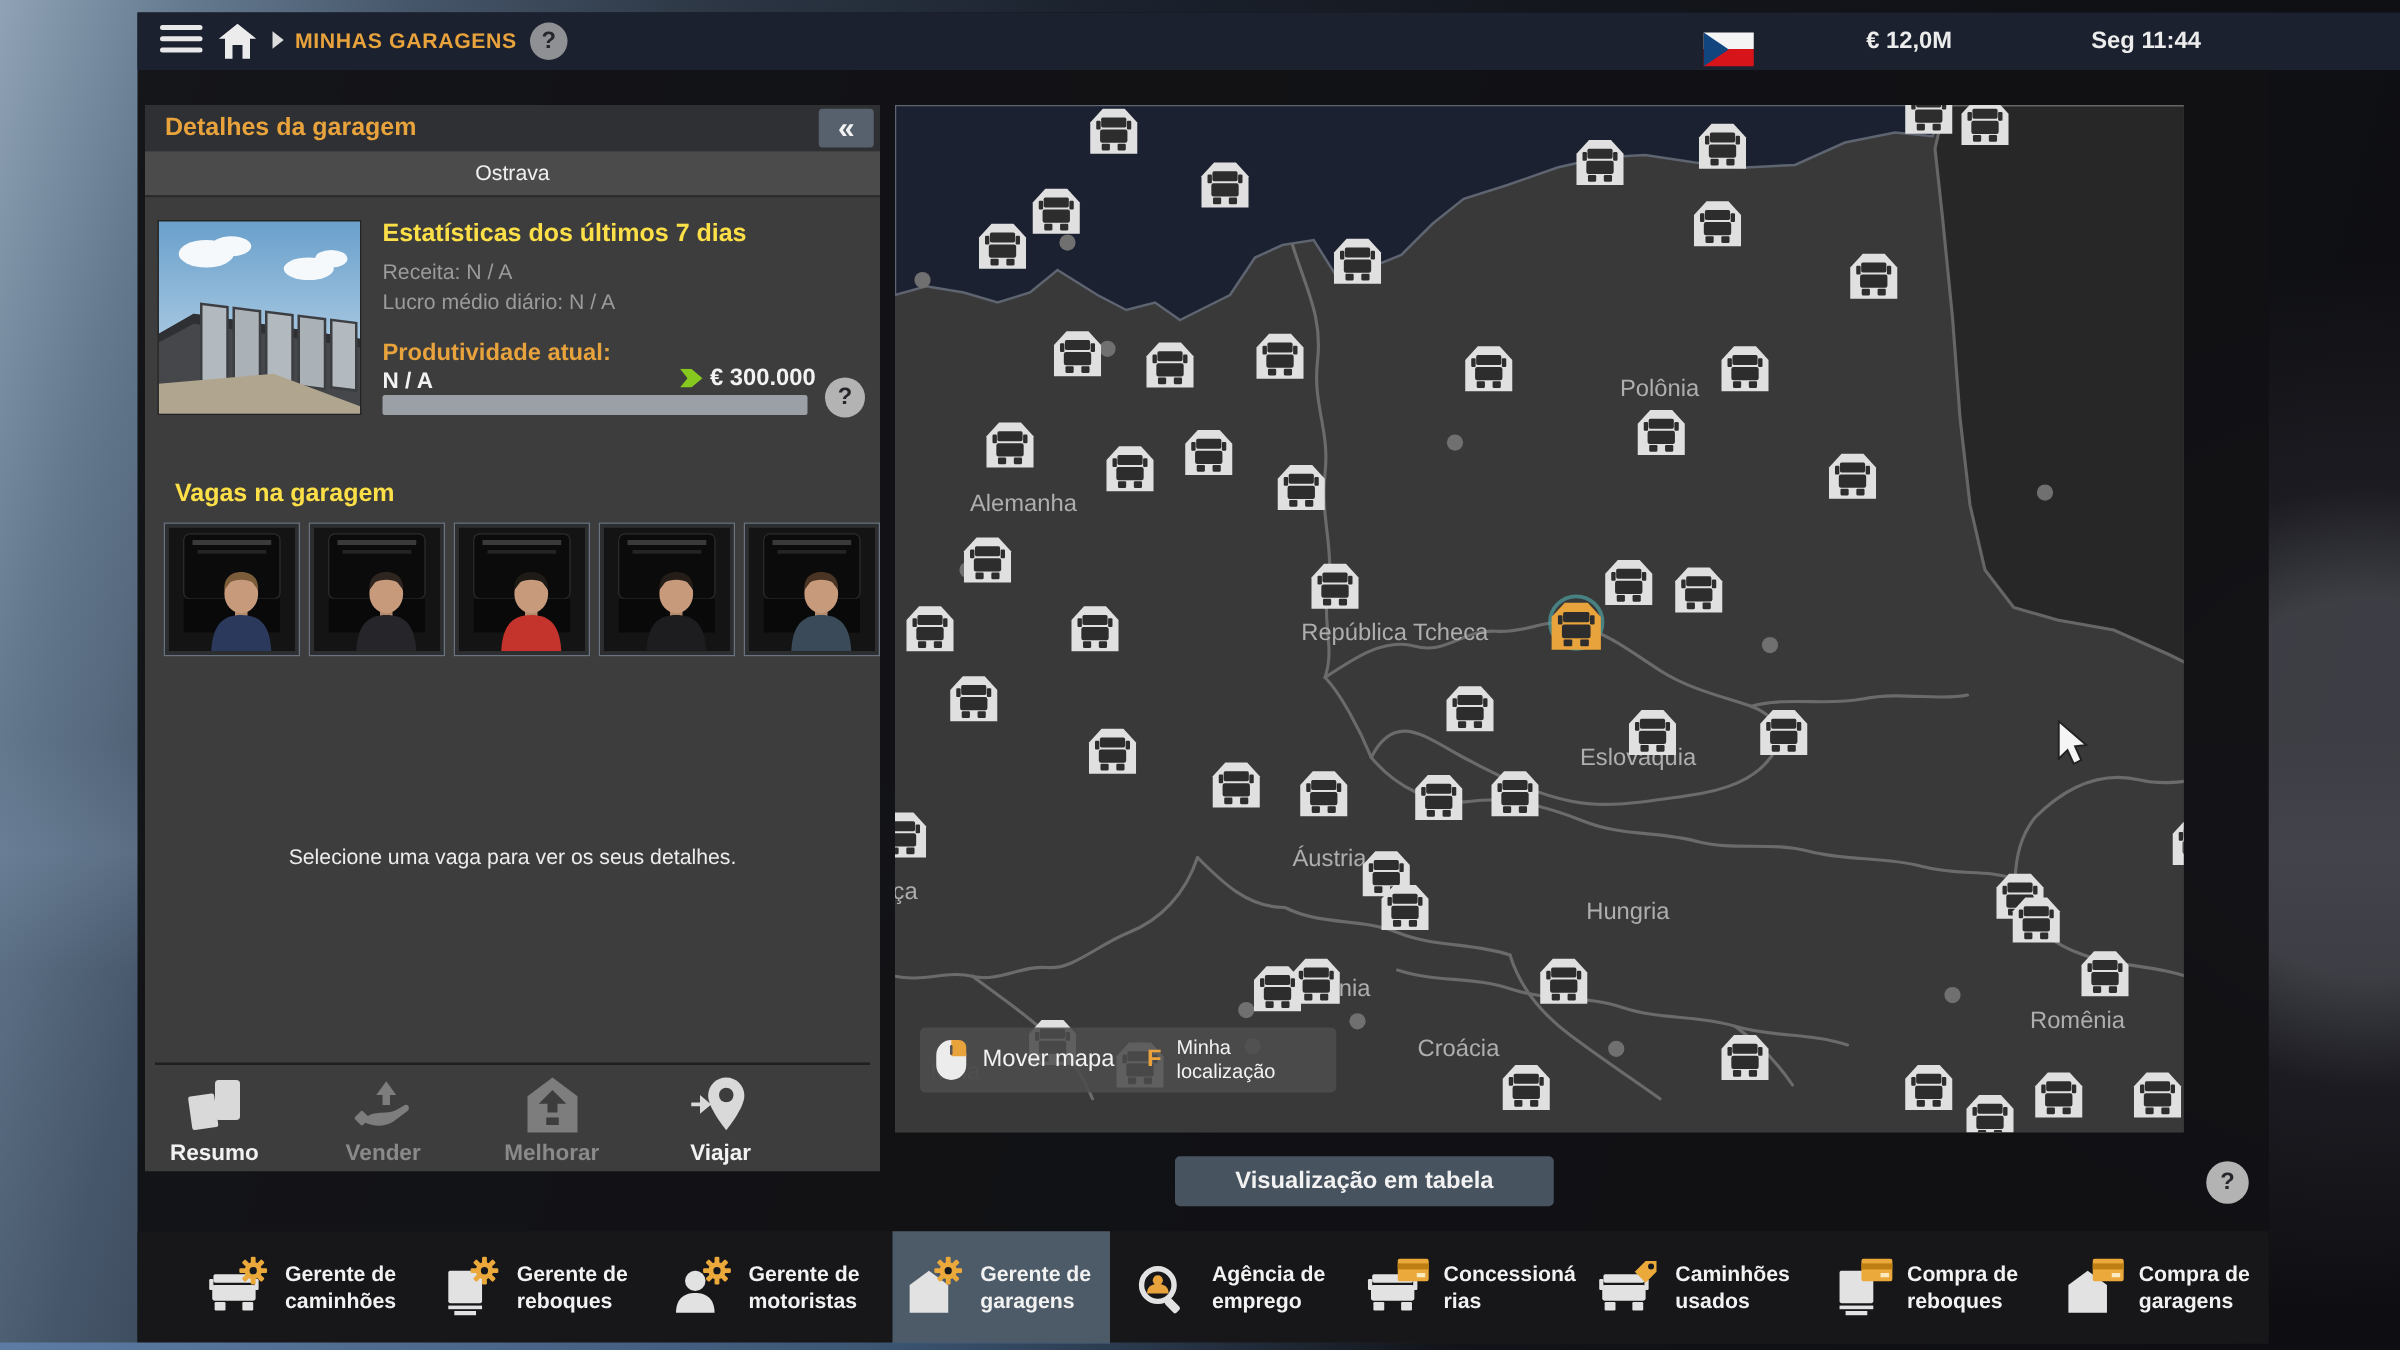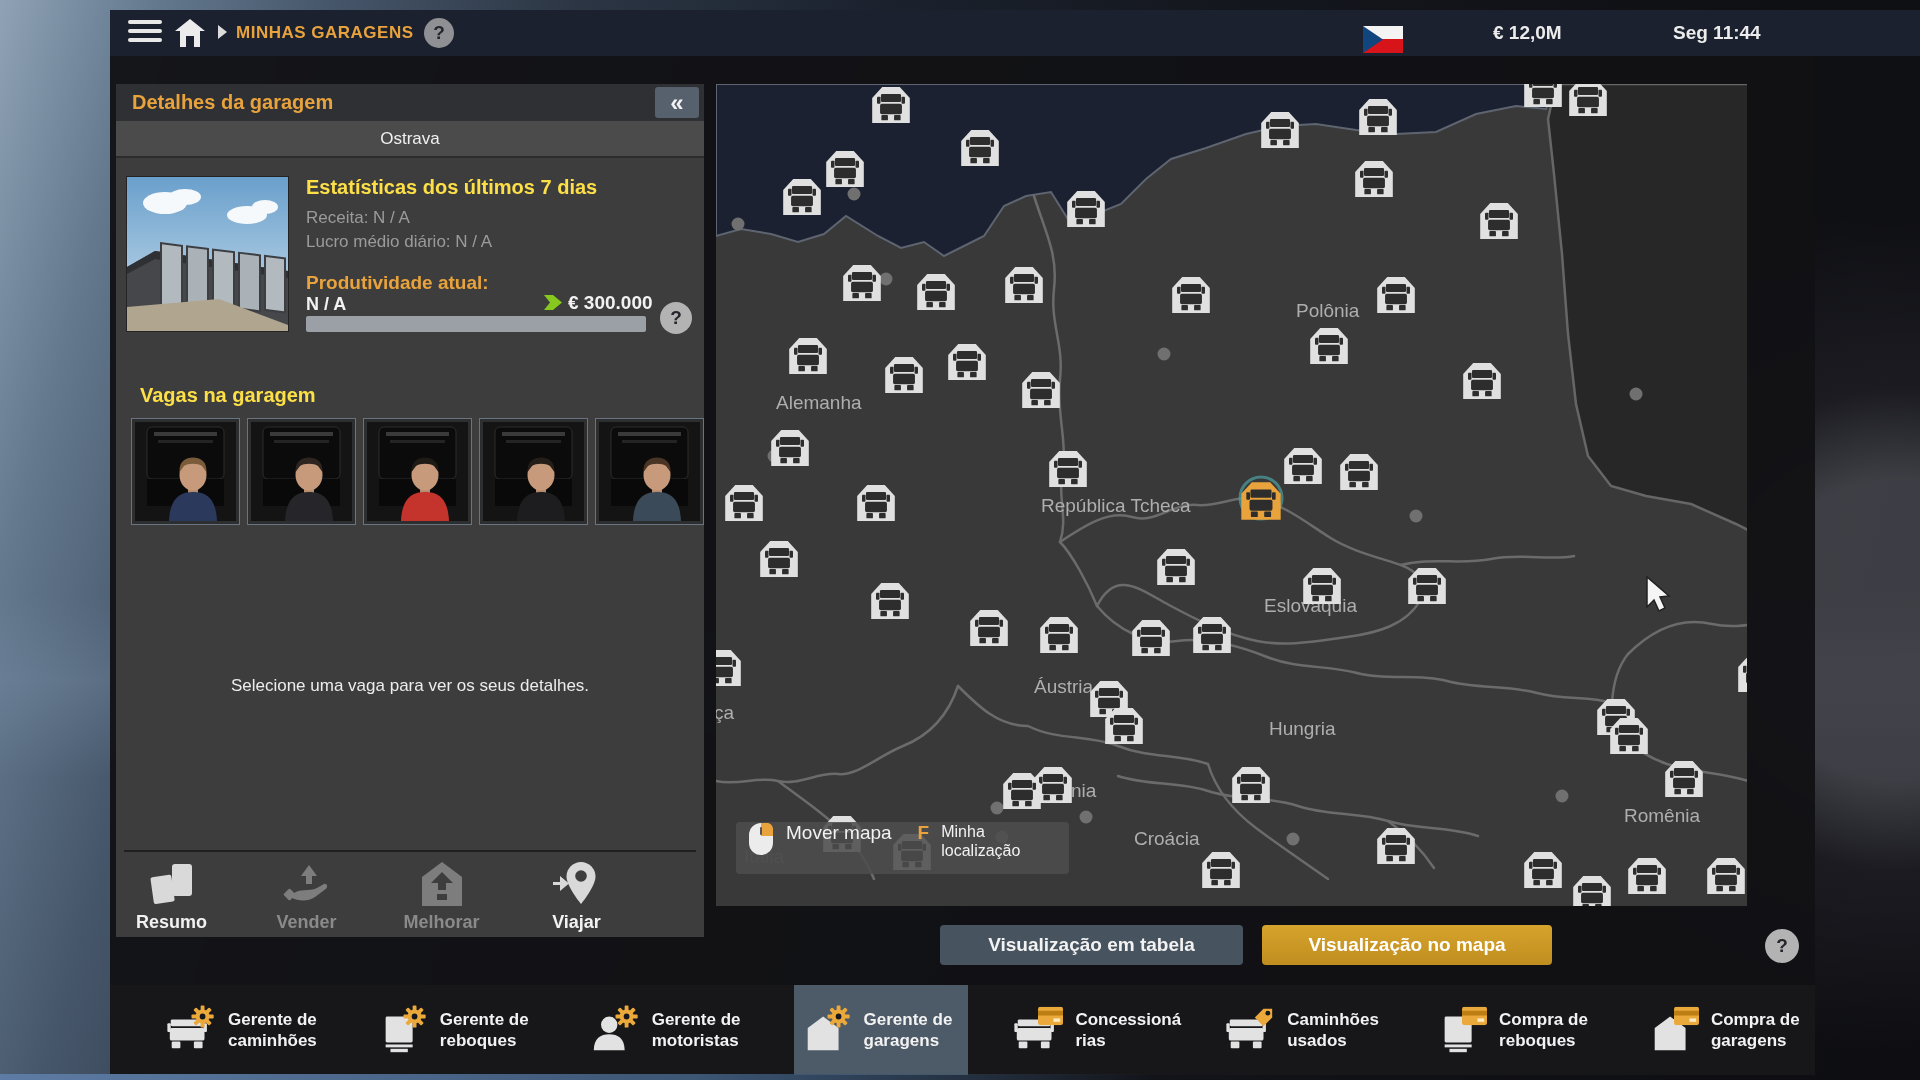--- a/index.html
+++ b/index.html
@@ -56,21 +56,21 @@
   .action.disabled .ic{color:#7d7d7d;}
 
   
   .map{position:absolute;left:606px;top:74px;width:1031px;height:822px;background:#393939;overflow:hidden;}
   .country-label{fill:#aeaeae;font-size:19px;font-family:"Liberation Sans",sans-serif;}
   .country-label.dim{fill:#8a8a8a;opacity:.55;}
   .city-dot{fill:#707070;}
   .gmark{color:#e0e0e0;}
   .gmark.player{color:#e8a33d;}
   .border-line{fill:none;stroke:#6b6b6b;stroke-width:2.5;stroke-linecap:round;}
-  .map-overlay{position:absolute;left:20px;bottom:32px;height:52px;background:rgba(76,76,76,.88);border-radius:4px;display:flex;padding:0 18px 0 12px;gap:12px;}
+  .map-overlay{position:absolute;left:20px;bottom:32px;height:52px;background:rgba(76,76,76,.88);border-radius:4px;display:flex;align-items:center;padding:0 18px 0 12px;gap:12px;}
   .mo-label{color:#f2f2f2;font-size:19px;white-space:nowrap;}
   .mo-key{color:#e8a33d;font-size:19px;font-weight:700;margin-left:14px;}
   .mo-loc{color:#f2f2f2;font-size:16px;line-height:19px;width:110px;}
 
   
   .view-row{position:absolute;left:0;top:915px;width:1705px;height:42px;}
   .btn-table{position:absolute;left:830px;top:0;width:303px;height:40px;background:#47535f;border-radius:4px;color:#f2f2f2;font-size:19px;font-weight:700;display:flex;align-items:center;justify-content:center;cursor:pointer;}
   .btn-map{position:absolute;left:1152px;top:0;width:290px;height:40px;background:linear-gradient(#d6a32c,#c08e1f);border-radius:4px;color:#fff;font-size:19px;font-weight:700;display:flex;align-items:center;justify-content:center;cursor:pointer;}
   .view-row .help-circle{position:absolute;left:1655px;top:4px;width:34px;height:34px;background:#b3b3b3;}
 
@@ -460,21 +460,20 @@
           <rect x="12" y="5" width="2" height="8" rx="1" fill="#555"></rect>
         </svg>
         <span class="mo-label">Mover mapa</span>
         <span class="mo-key">F</span>
         <span class="mo-loc">Minha localização</span>
       </div>
     </div>
 
     <div class="view-row">
       <div class="btn-table">Visualização em tabela</div>
-      <div class="btn-map">Visualização no mapa</div>
       <div class="help-circle">?</div>
     </div>
 
     <div class="toolbar">
         <div class="tb-item">
           <svg class="ticon" width="54" height="52" viewBox="0 0 56 52">
             <use href="#sym-truck" x="2" y="7" width="44" height="44"></use>
             <use href="#sym-gear" x="28" y="0" width="24" height="24"></use>
           </svg>
           <div class="tb-label"><span>Gerente de</span><br><span>caminhões</span></div>
@@ -492,20 +491,26 @@
             <use href="#sym-gear" x="28" y="0" width="24" height="24"></use>
           </svg>
           <div class="tb-label"><span>Gerente de</span><br><span>motoristas</span></div>
         </div>
         <div class="tb-item selected">
           <svg class="ticon" width="54" height="52" viewBox="0 0 56 52">
             <use href="#sym-house" x="2" y="7" width="44" height="44"></use>
             <use href="#sym-gear" x="28" y="0" width="24" height="24"></use>
           </svg>
           <div class="tb-label"><span>Gerente de</span><br><span>garagens</span></div>
+        </div>
+        <div class="tb-item">
+          <svg class="ticon" width="54" height="52" viewBox="0 0 56 52">
+            <use href="#sym-magnifier" x="2" y="7" width="44" height="44"></use>
+          </svg>
+          <div class="tb-label"><span>Agência de</span><br><span>emprego</span></div>
         </div>
         <div class="tb-item">
           <svg class="ticon" width="54" height="52" viewBox="0 0 56 52">
             <use href="#sym-truck" x="2" y="7" width="44" height="44"></use>
             <use href="#sym-card" x="28" y="2" width="26" height="19"></use>
           </svg>
           <div class="tb-label"><span>Concessioná</span><br><span>rias</span></div>
         </div>
         <div class="tb-item">
           <svg class="ticon" width="54" height="52" viewBox="0 0 56 52">

